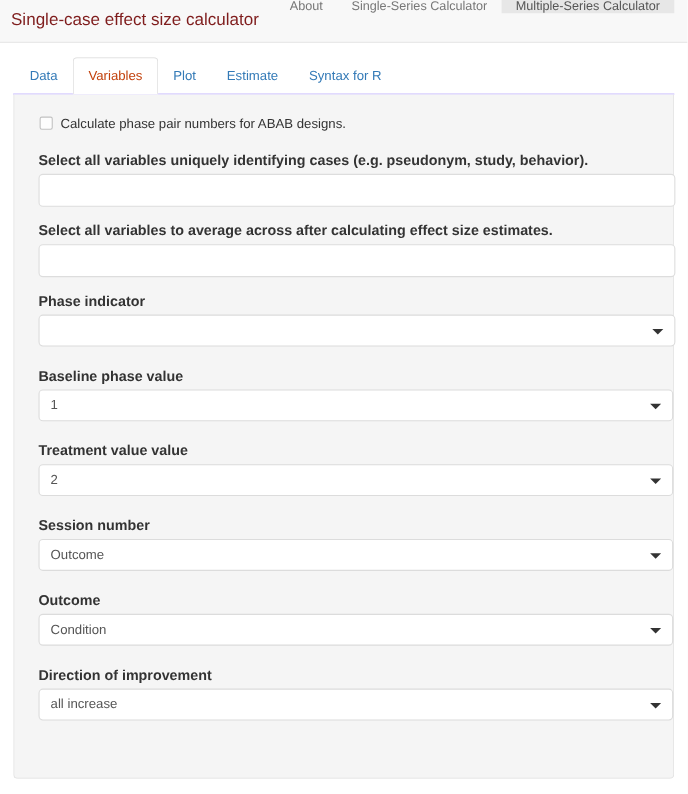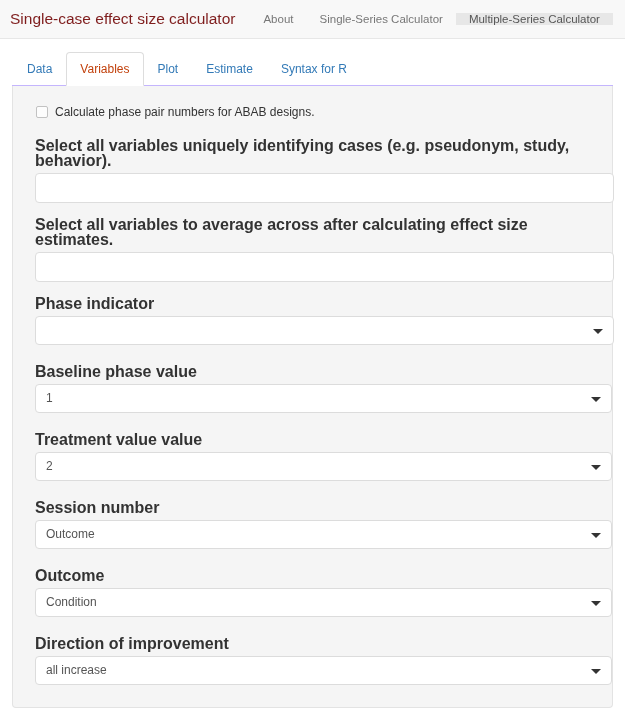--- a/index.html
+++ b/index.html
@@ -26,21 +26,21 @@
     display: flex;
     align-items: center;
     padding: 0 15px 0 10px;
     font-size: 15.5px;
     color: #7f1d1d;
     line-height: 1;
     white-space: nowrap;
   }
   .nav-items {
     display: flex;
-    align-items: center;
+    align-items: flex-start;
   }
   .nav-item {
     display: flex;
     align-items: center;
     padding: 0 13px;
     font-size: 11.5px;
     color: #777777;
     white-space: nowrap;
     text-decoration: none;
     cursor: pointer;
@@ -114,21 +114,21 @@
     line-height: 14px;
     cursor: pointer;
   }
 
   .field {
     margin-bottom: 14px;
     padding-left: 10px;
   }
   .field-label {
     display: block;
-    font-size: 16px;
+    font-size: 13px;
     font-weight: bold;
     color: #333333;
     margin-bottom: 5px;
     line-height: 15px;
   }
 
   .text-input {
     display: block;
     width: 579px;
     height: 30px;

